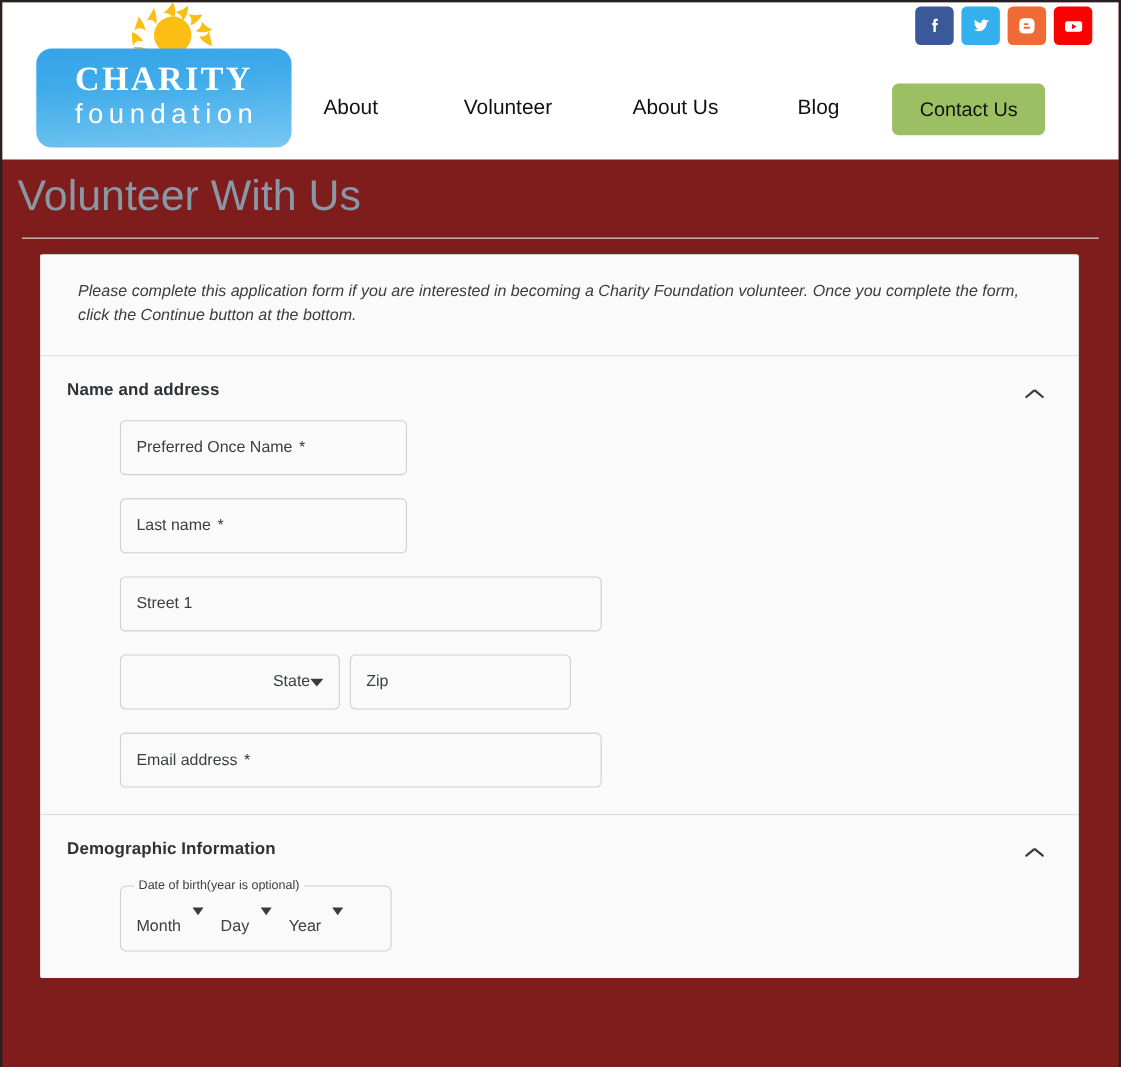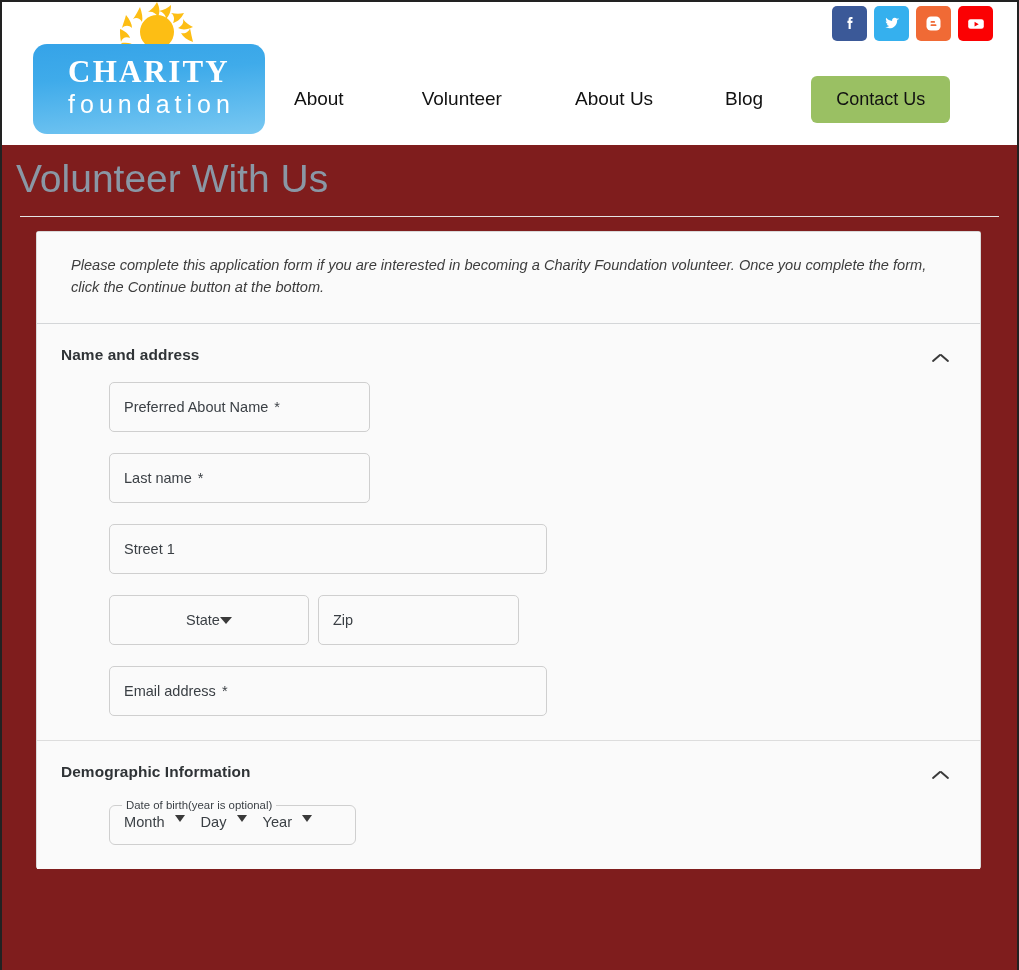--- a/index.html
+++ b/index.html
@@ -241,21 +241,21 @@
   .w-zip   { width: 201px; }
 
   .select-field {
     position: relative;
     height: 50px;
     border: 1px solid #cfcfcf;
     border-radius: 5px;
     background: #fafafa;
     display: flex;
     align-items: center;
-    justify-content: center;
+    justify-content: flex-end;
     padding: 0 14px;
     cursor: pointer;
   }
   .caret {
     width: 0; height: 0;
     border-left: 6px solid transparent;
     border-right: 6px solid transparent;
     border-top: 7px solid #3a3a3a;
     flex: 0 0 auto;
   }
@@ -283,20 +283,21 @@
     padding: 3px 0 0 4px;
   }
   .dob-sel {
     display: flex;
     align-items: center;
     cursor: pointer;
   }
   .dob-sel .dob-label {
     font-size: 14.6px;
     color: #3a3f44;
+    margin-top: 20px;
   }
   .dob-caret {
     width: 0; height: 0;
     border-left: 5.5px solid transparent;
     border-right: 5.5px solid transparent;
     border-top: 7px solid #3a3a3a;
     margin-left: 10px;
     position: relative;
     top: -4px;
   }
@@ -381,21 +382,21 @@
     <section class="section">
       <div class="section-head">
         <span class="section-title">Name and address</span>
         <span class="chevron-up"></span>
       </div>
 
       <div class="section-body">
 
         <div class="field-row">
           <label class="tf w-name">
-            <span class="tf-label">Preferred About Name</span>
+            <span class="tf-label">Preferred Once Name</span>
             <span class="tf-label req" style="margin-left:6px">*</span>
           </label>
         </div>
 
         <div class="field-row">
           <label class="tf w-name">
             <span class="tf-label">Last name</span>
             <span class="tf-label req" style="margin-left:6px">*</span>
           </label>
         </div>

